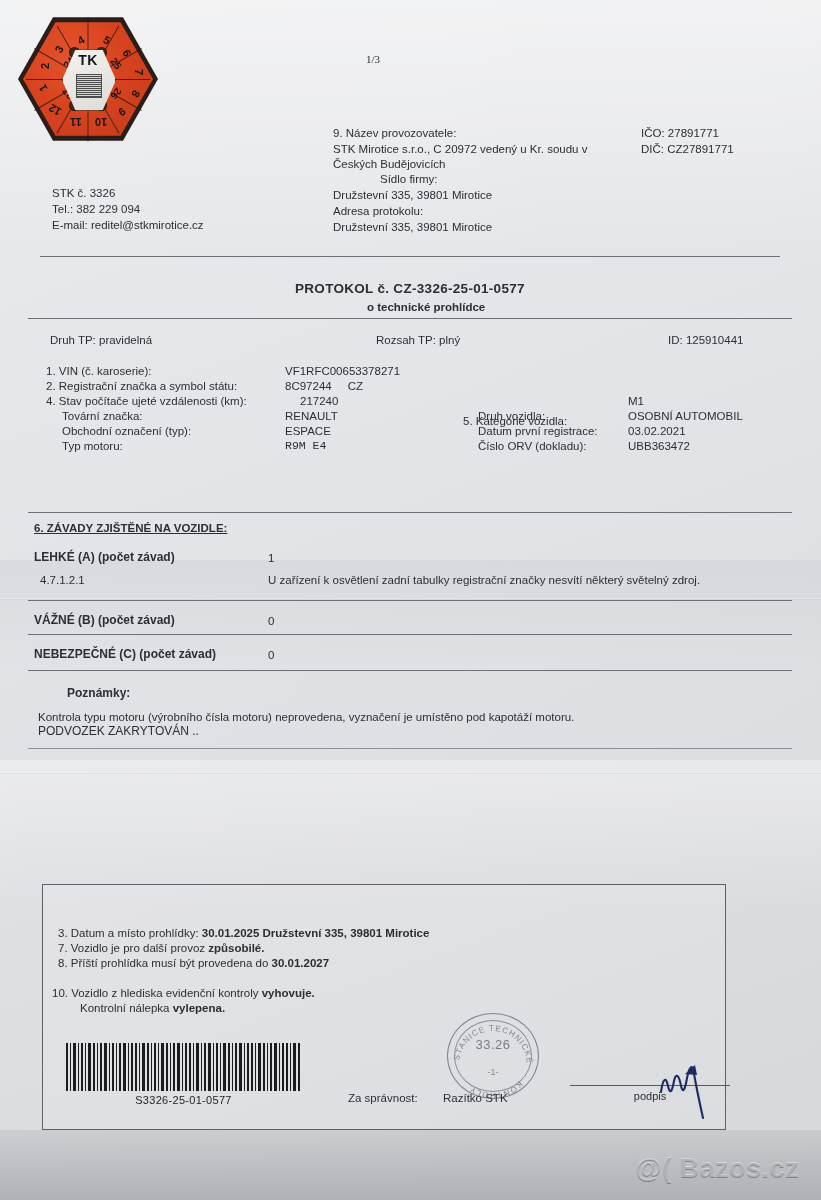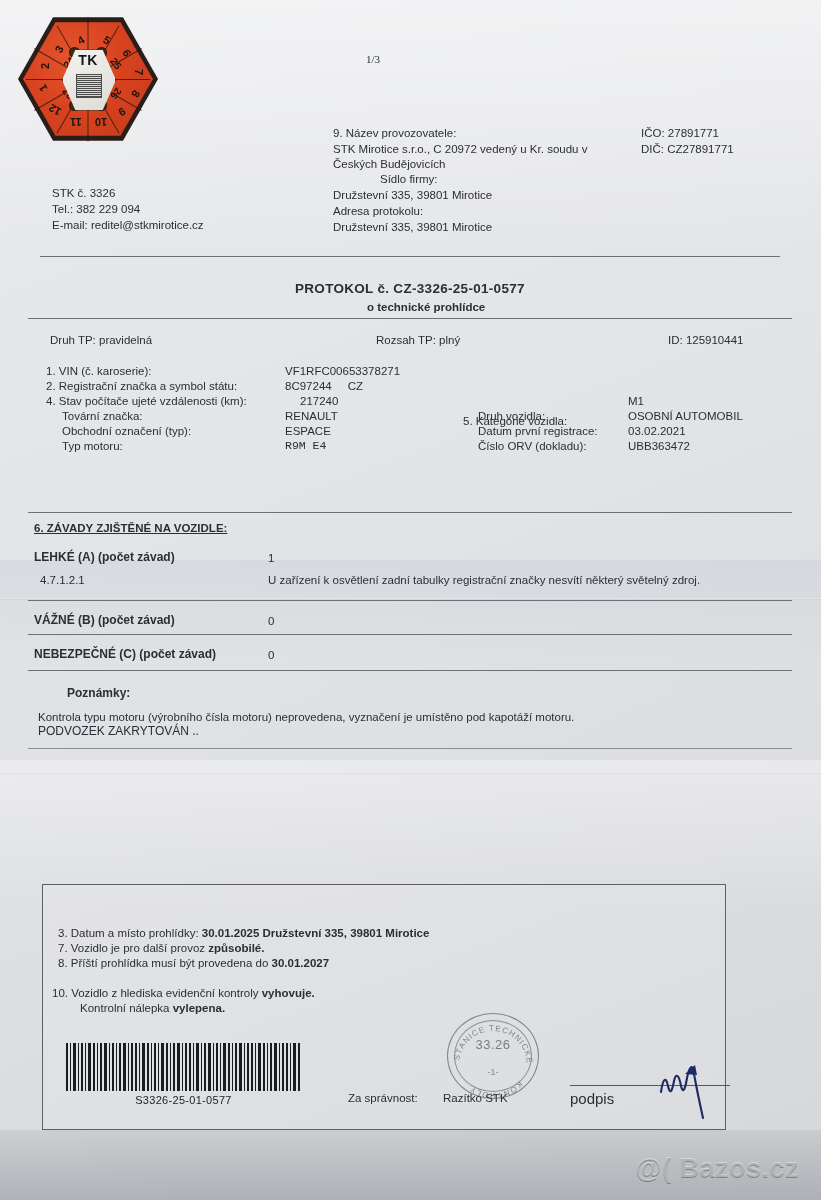--- a/index.html
+++ b/index.html
@@ -212,21 +212,22 @@
     left: 570px;
     top: 1085px;
     width: 160px;
     border-top: 1px solid #55585f;
   }
   .sig-label {
     position: absolute;
     left: 570px;
     top: 1090px;
     width: 160px;
-    font-size: 15px;
+    text-align: center;
+    font-size: 11px;
     color: #2b2e34;
   }
   .sig-ink {
     position: absolute;
     left: 655px;
     top: 1048px;
     width: 90px;
     height: 75px;
   }
 

